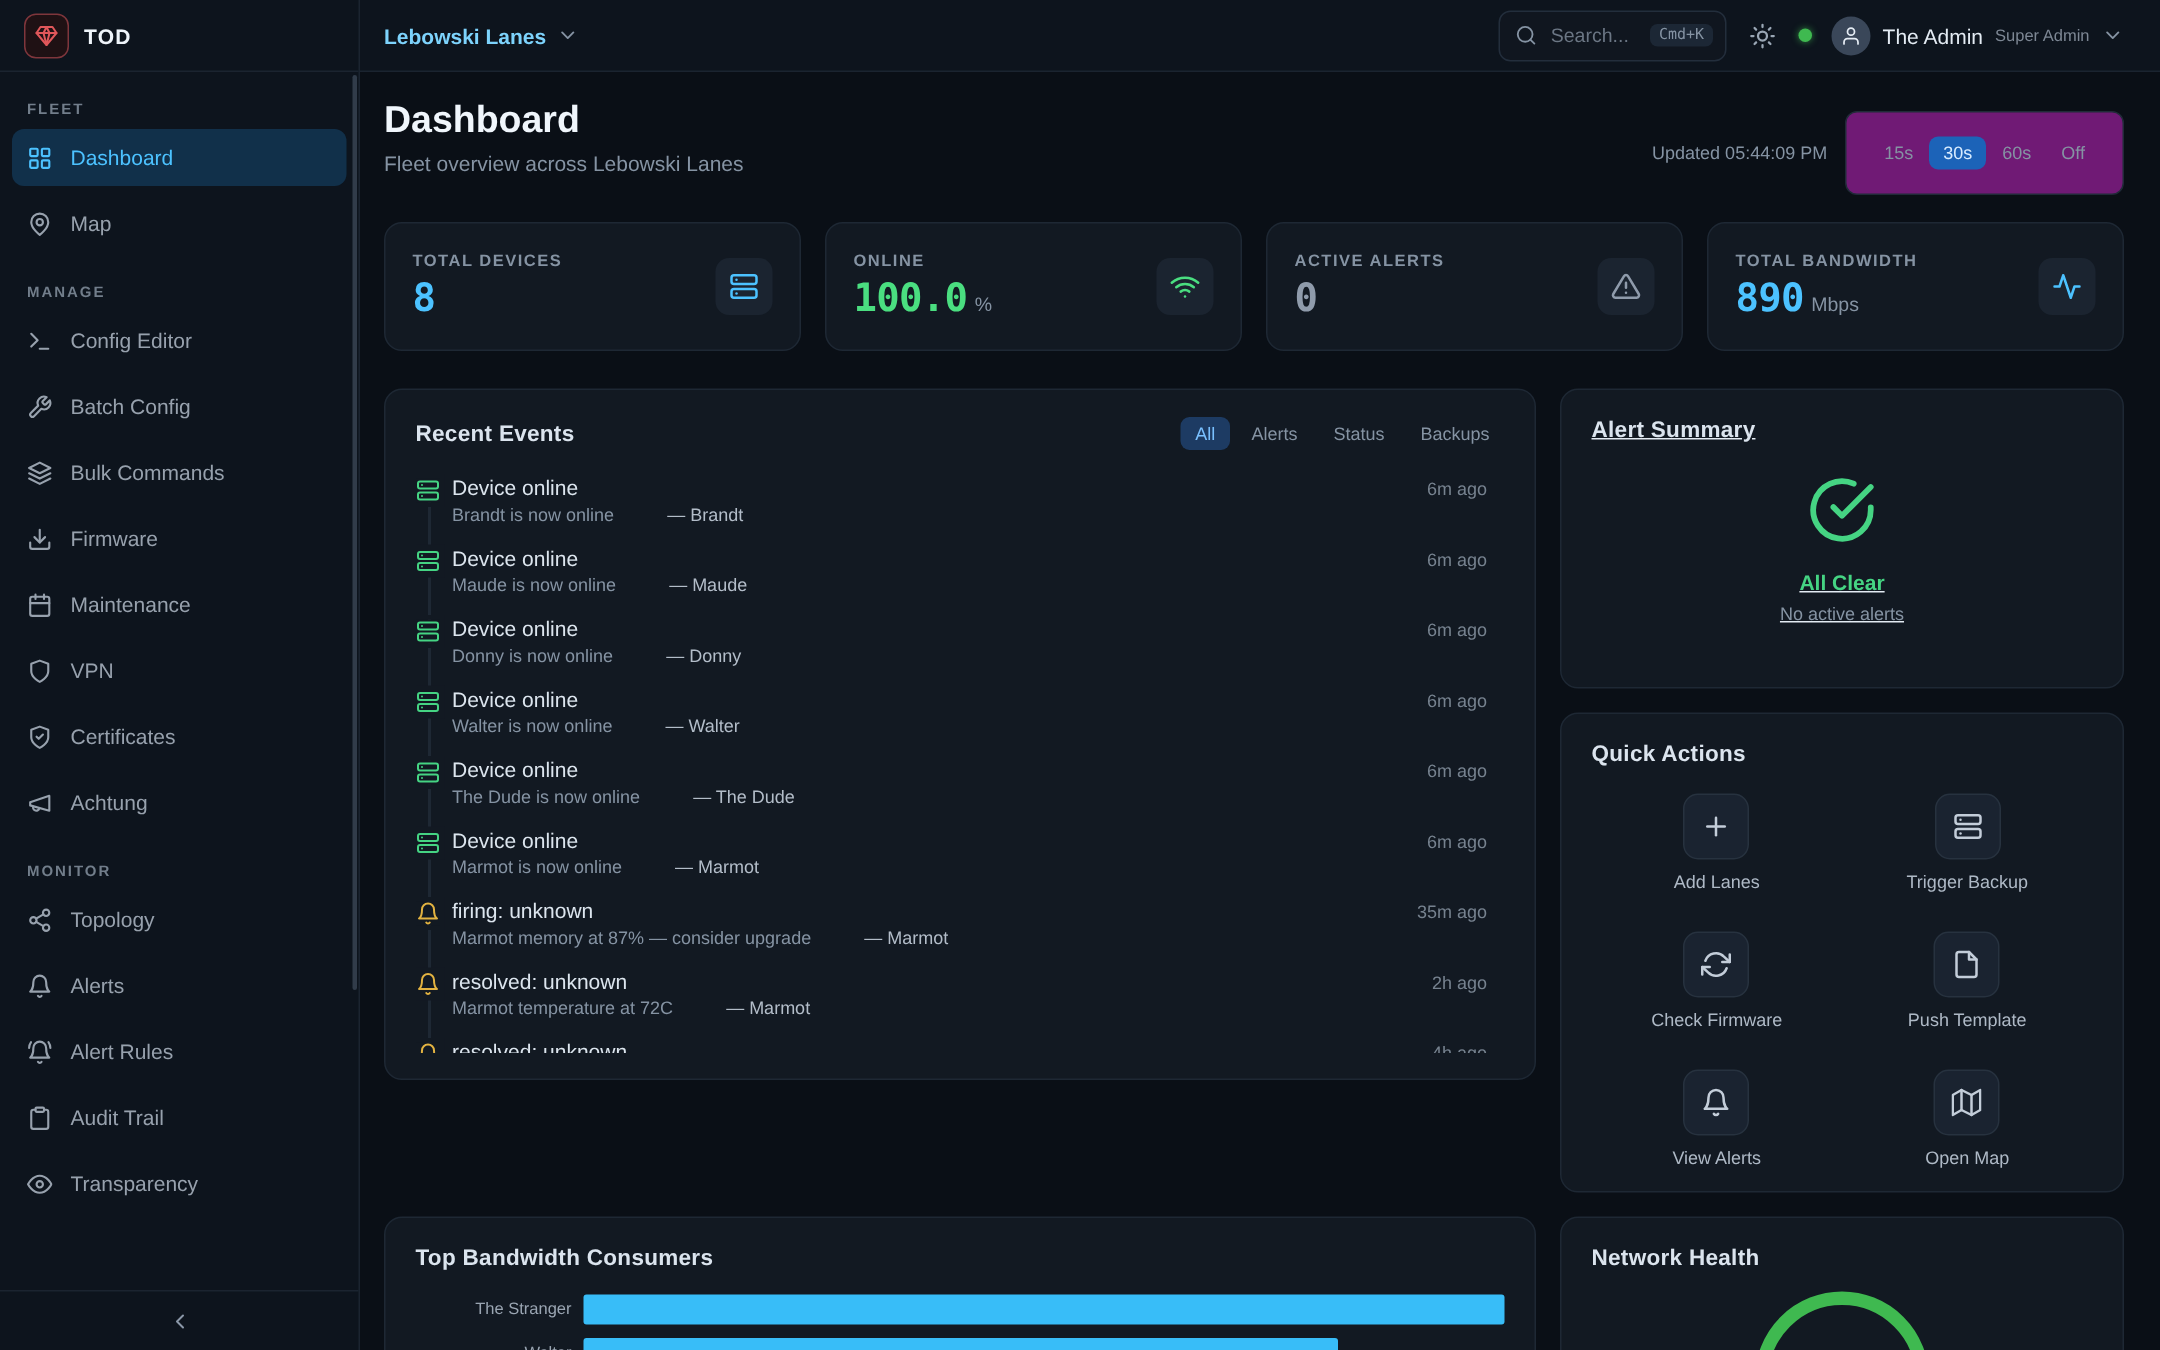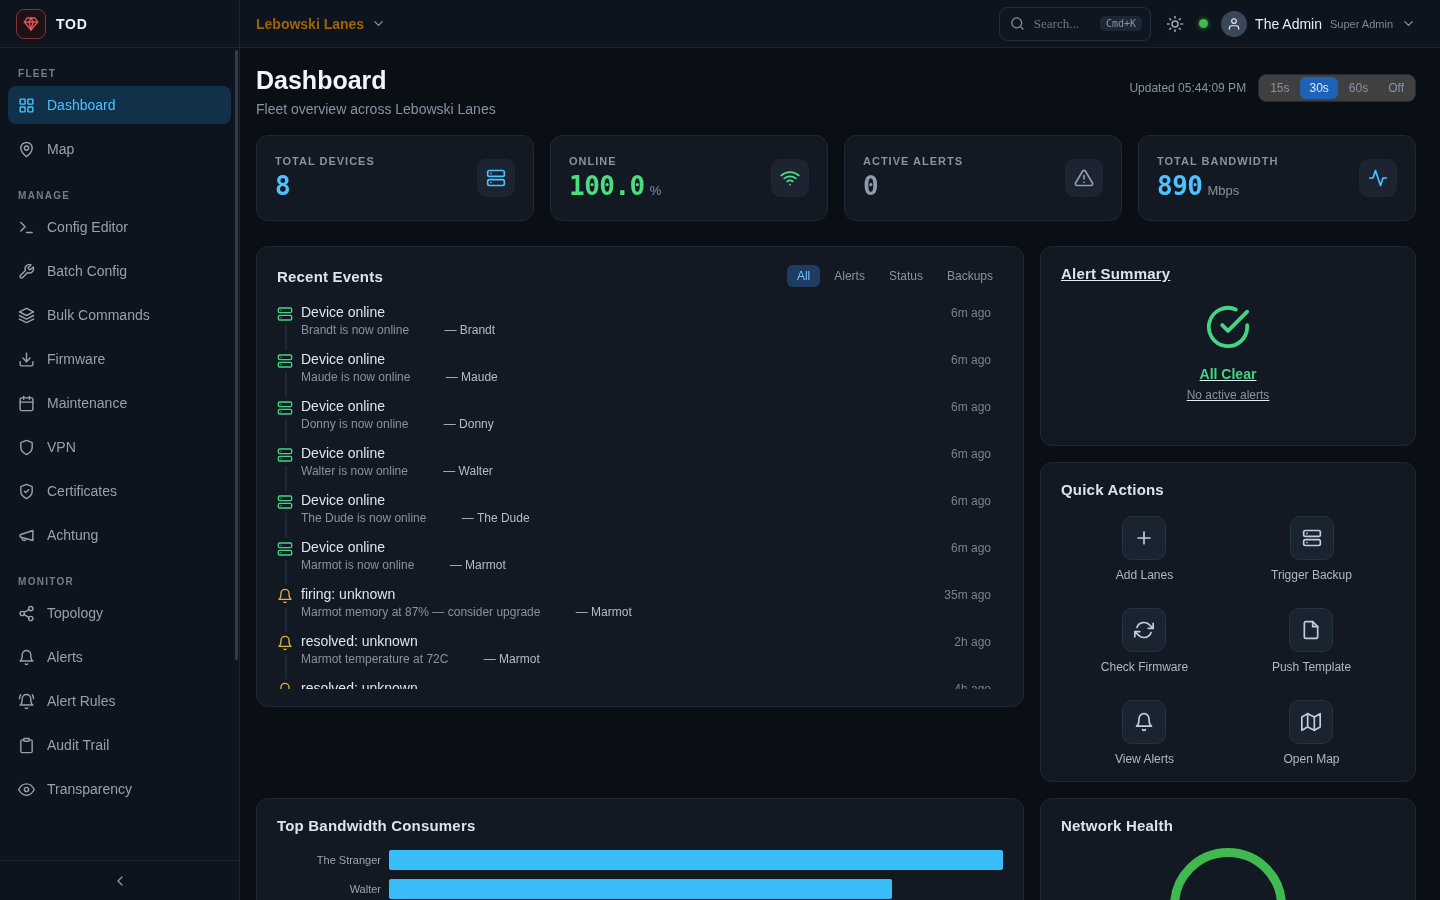--- a/index.html
+++ b/index.html
@@ -25,44 +25,44 @@
   .nav-item{ height:38px; display:flex; align-items:center; gap:12px; padding:0 10px; margin-bottom:6px; border-radius:8px; color:#97a1ad; font-size:14px; cursor:pointer; }
   .nav-item.active{ background:#11304a; color:#4cc2ff; }
   .nav-icon{ width:17px; height:17px; flex:none; }
   .sb-foot{ flex:none; height:40px; border-top:1px solid #1b2430; display:flex; align-items:center; justify-content:center; color:#8b98a9; cursor:pointer; }
   .sb-collapse-icon{ width:16px; height:16px; }
   .sb-scroll{ position:absolute; right:1px; top:50px; width:3px; height:610px; background:#313c4a; border-radius:2px; }
 
   
   .main{ flex:1; display:flex; flex-direction:column; min-width:0; }
   .topbar{ height:48px; flex:none; display:flex; align-items:center; padding:0 24px 0 16px; background:#0d141d; border-bottom:1px solid #1b2430; }
-  .org-switch{ display:flex; align-items:center; gap:7px; color:#a16207; font-size:14px; font-weight:600; cursor:pointer; }
+  .org-switch{ display:flex; align-items:center; gap:7px; color:#7dd3fc; font-size:14px; font-weight:600; cursor:pointer; }
   .icon-14{ width:15px; height:15px; color:#8593a3; }
   .icon-18{ width:18px; height:18px; color:#9aa7b5; }
   .topbar-right{ margin-left:auto; display:flex; align-items:center; gap:13px; }
   .search-box{ display:flex; align-items:center; gap:7px; width:152px; height:34px; background:#10161f; border:1px solid #232e3c; border-radius:8px; padding:0 8px 0 10px; cursor:text; }
-  .search-input{ background:none; border:none; outline:none; color:#dce5ee; font-size:13px; width:62px; min-width:0; font-family:Liberation Serif, serif; }
+  .search-input{ background:none; border:none; outline:none; color:#dce5ee; font-size:13px; width:62px; min-width:0; font-family:Liberation Sans, sans-serif; }
   .search-input::placeholder{ color:#6b7684; }
   .kbd{ background:#1c2735; border-radius:5px; padding:2px 6px; font-size:10px; color:#8593a3; margin-left:auto; font-family:"DejaVu Sans Mono",monospace; white-space:nowrap; }
   .icon-btn{ background:none; border:none; padding:2px; cursor:pointer; display:flex; }
   .status-dot{ width:9px; height:9px; border-radius:50%; background:#3fb950; box-shadow:0 0 5px rgba(63,185,80,.7); }
   .user-chip{ display:flex; align-items:center; gap:8px; cursor:pointer; }
   .avatar{ width:26px; height:26px; border-radius:50%; background:#3a4759; display:flex; align-items:center; justify-content:center; }
   .avatar .icon-14{ color:#e5ecf4; width:14px; height:14px; }
   .user-name{ font-size:14px; color:#e3ebf3; }
   .user-role{ font-size:11px; color:#7d8794; }
 
   .content{ height:852px; padding:18px 24px 0 16px; overflow:hidden; }
 
   .page-head{ display:flex; justify-content:space-between; align-items:flex-start; margin-bottom:18px; }
   .page-head h1{ font-size:25px; margin:0 0 6px; color:#f0f6fc; font-weight:700; }
   .subtitle{ margin:0; font-size:14px; color:#8593a3; }
   .head-right{ display:flex; align-items:center; gap:12px; margin-top:8px; }
   .updated{ font-size:12px; color:#8593a3; }
-  .segmented{ display:flex; background:#404040; border:1px solid #202b38; border-radius:8px; padding:2px; gap:2px; }
+  .segmented{ display:flex; background:#701a75; border:1px solid #202b38; border-radius:8px; padding:16px; gap:2px; }
   .seg-btn{ border:none; background:none; color:#8593a3; font-size:12px; padding:4px 9px; border-radius:6px; cursor:pointer; font-family:inherit; }
   .seg-btn.active{ background:#1c63b8; color:#d8ecff; }
 
   .stats-row{ display:grid; grid-template-columns:repeat(4,1fr); gap:16px; margin-bottom:25px; }
   .stat-card{ background:#121922; border:1px solid #1e2834; border-radius:12px; height:86px; padding:16px 18px; display:flex; justify-content:space-between; align-items:center; }
   .stat-label{ font-size:11px; font-weight:600; letter-spacing:1px; color:#8593a3; margin-bottom:4px; }
   .stat-value-row{ display:flex; align-items:baseline; }
   .stat-value{ font-family:"DejaVu Sans Mono","Liberation Mono",monospace; font-size:26px; font-weight:700; letter-spacing:-.5px; }
   .stat-unit{ font-size:13px; color:#8593a3; margin-left:5px; }
   .stat-chip{ width:38px; height:38px; border-radius:9px; background:#1b2430; display:flex; align-items:center; justify-content:center; flex:none; }

